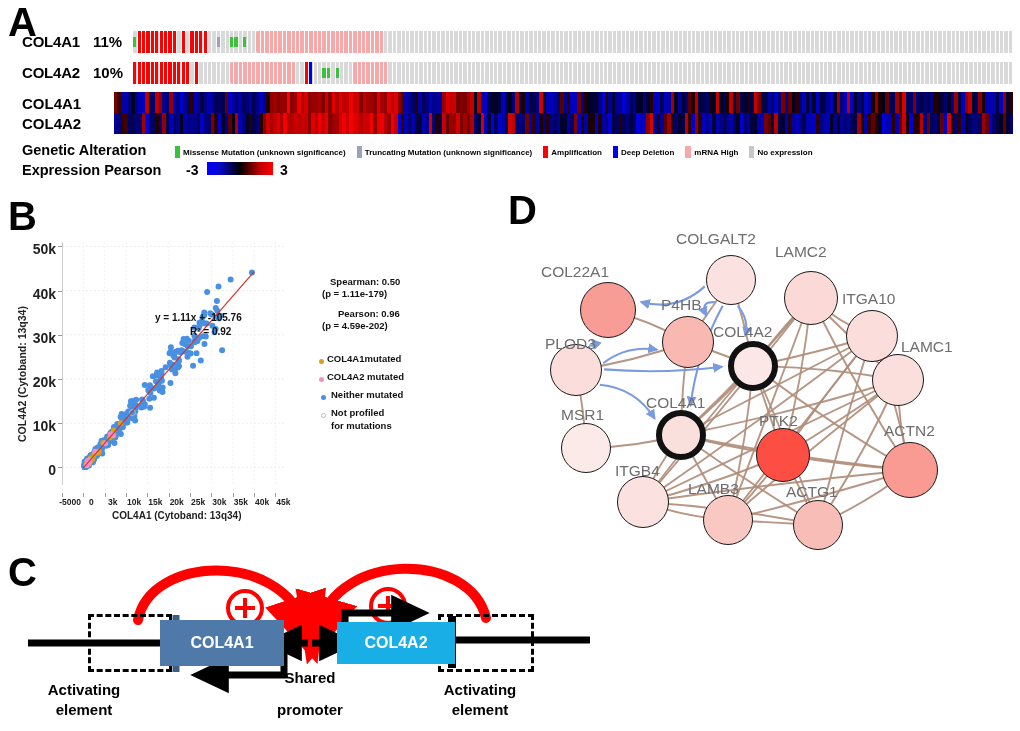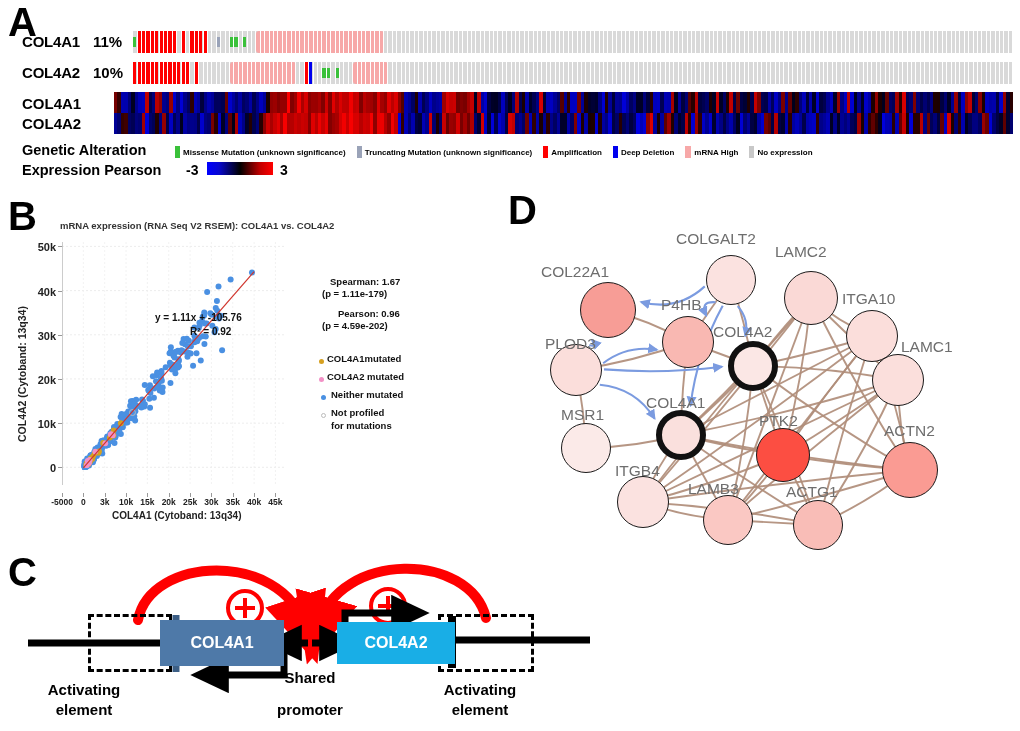--- a/index.html
+++ b/index.html
@@ -26,22 +26,22 @@
   .scalebar{position:absolute;width:66px;height:13px;
      background:linear-gradient(to right,#0000ff 0%,#0808d0 18%,#000000 50%,#c00000 80%,#ff0000 100%);}
   .scale-num{position:absolute;font-size:14px;font-weight:bold;}
 
   
   #panelB{position:absolute;left:0;top:192px;width:500px;height:340px;}
   #bPlotTitle{position:absolute;left:60px;top:28px;font-size:9.5px;font-weight:bold;color:#333;white-space:nowrap;}
   #bYAxisLabel{position:absolute;left:16px;top:250px;font-size:10.5px;font-weight:bold;color:#222;
      transform:rotate(-90deg);transform-origin:0 0;white-space:nowrap;}
   #bXAxisLabel{position:absolute;left:112px;top:318px;font-size:10px;font-weight:bold;color:#222;white-space:nowrap;}
-  .b-ytick{position:absolute;font-size:11px;font-weight:bold;color:#222;text-align:right;width:32px;}
-  .b-xtick{position:absolute;font-size:8.5px;font-weight:bold;color:#222;text-align:center;width:34px;}
+  .b-ytick{position:absolute;font-size:14px;font-weight:bold;color:#222;text-align:right;width:32px;}
+  .b-xtick{position:absolute;font-size:8.5px;font-weight:bold;color:#222;text-align:center;width:34px;margin-left:8px;}
   #bPlotArea{position:absolute;left:62px;top:50px;width:222px;height:243px;}
   #bPlotArea svg{display:block;}
   .b-stat{position:absolute;font-size:9.5px;font-weight:bold;color:#111;white-space:nowrap;}
   .b-leg{position:absolute;font-size:9.5px;font-weight:bold;color:#111;white-space:nowrap;}
   .b-dot{position:absolute;border-radius:50%;}
 
   
   #panelC{position:absolute;left:0;top:530px;width:600px;height:201px;}
   .c-gene{position:absolute;color:#fff;font-size:16px;font-weight:bold;display:flex;
      align-items:center;justify-content:center;}
@@ -1063,21 +1063,20 @@
 
   <div class="legend-title" style="left:22px;top:162px;">Expression Pearson</div>
   <div class="scale-num" style="left:186px;top:162px;">-3</div>
   <div class="scalebar" style="left:207px;top:162px;"></div>
   <div class="scale-num" style="left:280px;top:162px;">3</div>
 </div>
 
 <div id="panelB">
   <div class="panel-letter" style="left:8px;top:4px;font-size:40px;">B</div>
 
-  <div id="bPlotTitle">mRNA expression (RNA Seq V2 RSEM): COL4A1 vs. COL4A2</div>
   <div id="bYAxisLabel">COL4A2 (Cytoband: 13q34)</div>
   <div id="bXAxisLabel">COL4A1 (Cytoband: 13q34)</div>
 
   <div id="bPlotArea">
     <svg width="222" height="243" viewBox="0 0 222 243">
         <line x1="0" y1="225.3272727272727" x2="222" y2="225.3272727272727" stroke="#e7e7e7" stroke-width="0.8" stroke-dasharray="2,2"></line>
         <line x1="0" y1="181.14545454545456" x2="222" y2="181.14545454545456" stroke="#e7e7e7" stroke-width="0.8" stroke-dasharray="2,2"></line>
         <line x1="0" y1="136.96363636363637" x2="222" y2="136.96363636363637" stroke="#e7e7e7" stroke-width="0.8" stroke-dasharray="2,2"></line>
         <line x1="0" y1="92.78181818181818" x2="222" y2="92.78181818181818" stroke="#e7e7e7" stroke-width="0.8" stroke-dasharray="2,2"></line>
         <line x1="0" y1="48.599999999999994" x2="222" y2="48.599999999999994" stroke="#e7e7e7" stroke-width="0.8" stroke-dasharray="2,2"></line>
@@ -1466,21 +1465,21 @@
       <div style="position: absolute; background: rgb(153, 153, 153); width: 1px; height: 4px; left: 232.769px; top: 301px;"></div>
       <div class="b-xtick" style="left: 237.115px; top: 305px;">40k</div>
       <div style="position: absolute; background: rgb(153, 153, 153); width: 1px; height: 4px; left: 254.115px; top: 301px;"></div>
       <div class="b-xtick" style="left: 258.462px; top: 305px;">45k</div>
       <div style="position: absolute; background: rgb(153, 153, 153); width: 1px; height: 4px; left: 275.462px; top: 301px;"></div>
     </div>
 
   <div class="b-stat" style="left:155px;top:120px;font-size:10px;">y = 1.11x + -105.76</div>
   <div class="b-stat" style="left:190px;top:134px;font-size:10px;">R² = 0.92</div>
 
-  <div class="b-stat" style="left:330px;top:84px;">Spearman: 1.67</div>
+  <div class="b-stat" style="left:330px;top:84px;">Spearman: 0.50</div>
   <div class="b-stat" style="left:322px;top:96px;">(p = 1.11e-179)</div>
   <div class="b-stat" style="left:338px;top:116px;">Pearson: 0.96</div>
   <div class="b-stat" style="left:322px;top:128px;">(p = 4.59e-202)</div>
 
   <div class="b-dot" style="left:319px;top:167px;width:5px;height:5px;background:#d6a020;"></div>
   <div class="b-leg" style="left:327px;top:161px;">COL4A1mutated</div>
 
   <div class="b-dot" style="left:319px;top:185px;width:5px;height:5px;background:#f291c6;"></div>
   <div class="b-leg" style="left:327px;top:179px;">COL4A2 mutated</div>
 

